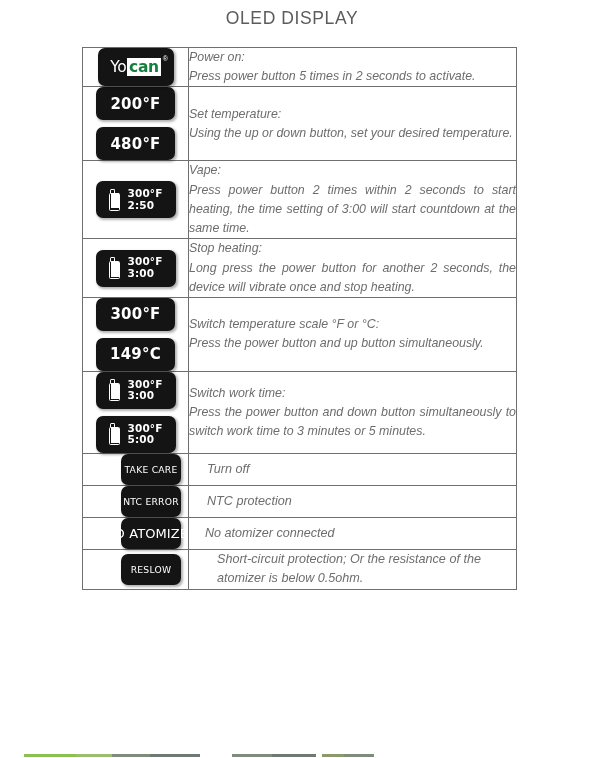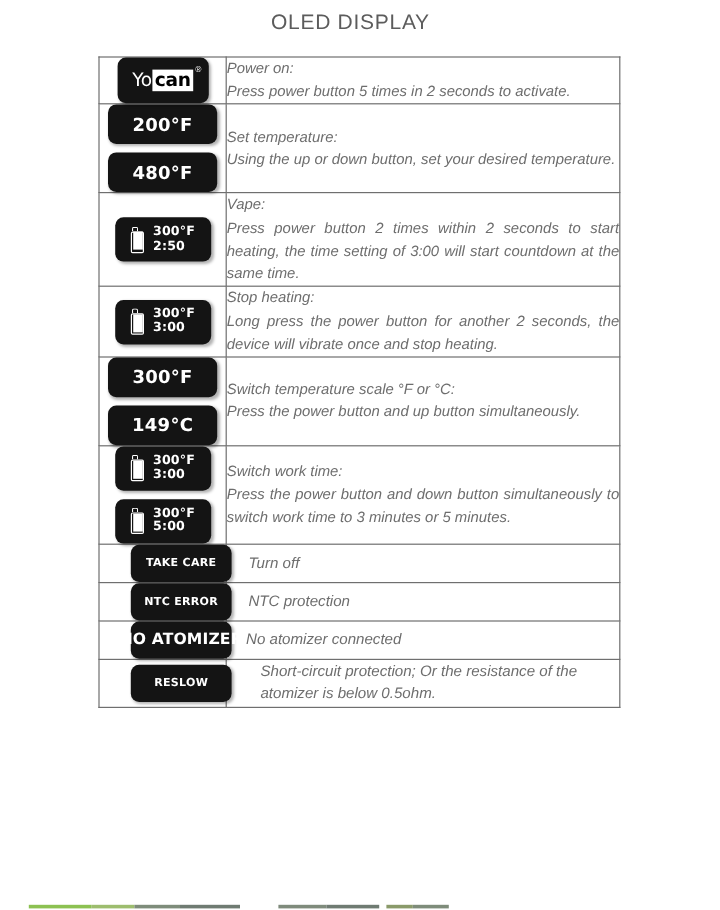--- a/index.html
+++ b/index.html
@@ -103,38 +103,38 @@
     font-size: 15.5px;
     font-weight: 400;
     letter-spacing: -0.3px;
     color: #ffffff;
     font-family: "DejaVu Sans", sans-serif;
   }
   .logo-can {
     font-size: 15.5px;
     font-weight: 700;
     letter-spacing: -0.3px;
-    color: #000000;
+    color: #15803d;
     background: #ffffff;
     padding: 0 2px;
     margin-left: 0.5px;
     font-family: "DejaVu Sans", sans-serif;
   }
   .logo-reg {
     position: absolute;
     right: -7px;
     top: -3px;
     font-size: 7px;
     color: #ffffff;
     line-height: 1;
   }
 
   
   .chip-temp {
-    width: 91px;
+    width: 79px;
     height: 33px;
     font-size: 15px;
     font-weight: 700;
     letter-spacing: 0.2px;
     font-family: "DejaVu Sans", sans-serif;
   }
 
   
   .chip-batt {
     width: 76px;
@@ -185,24 +185,24 @@
     font-family: "DejaVu Sans", sans-serif;
   }
   .batt-readout span {
     font-size: 10.5px;
     font-weight: 700;
     letter-spacing: 0.1px;
   }
 
   
   .chip-status {
-    width: 84px;
+    width: 60px;
     height: 31px;
     font-size: 9.2px;
-    font-weight: 700;
+    font-weight: 400;
     letter-spacing: 0.25px;
     font-family: "DejaVu Sans", sans-serif;
     white-space: nowrap;
     margin-left: 31px;
   }
   .chip-status.tight { font-size: 13px; letter-spacing: 0.1px; }
 
   
   .page-footer-artifact {
     position: absolute;

